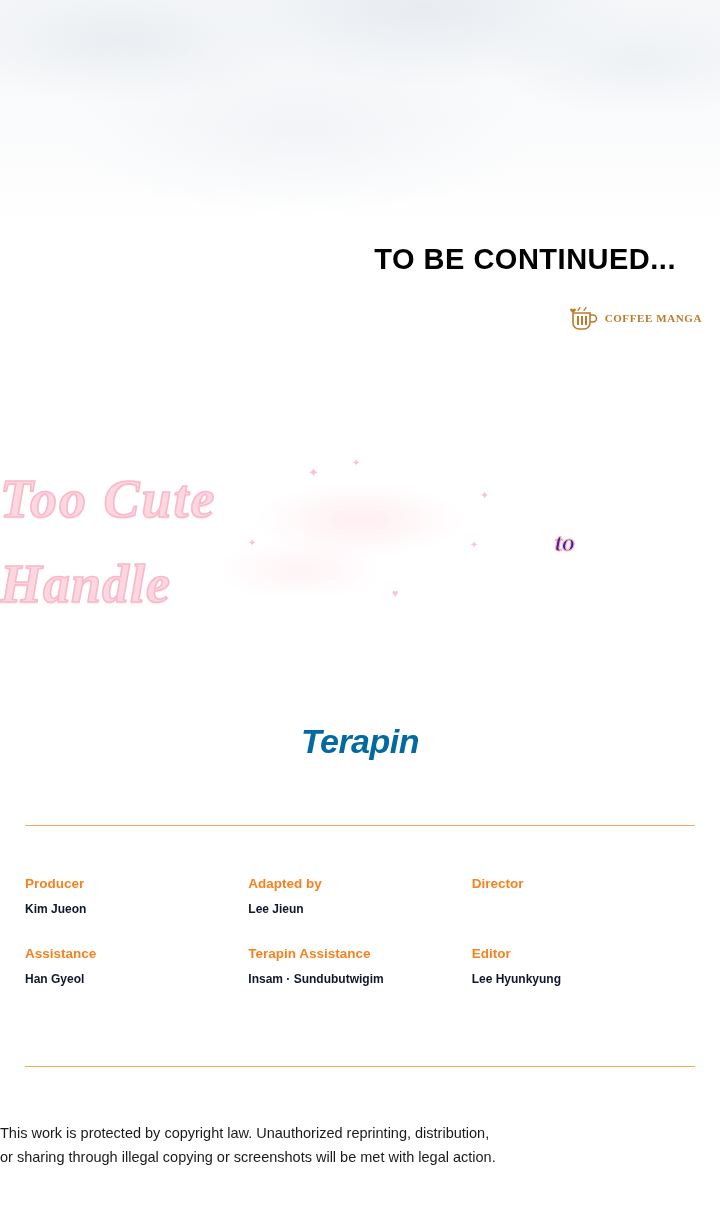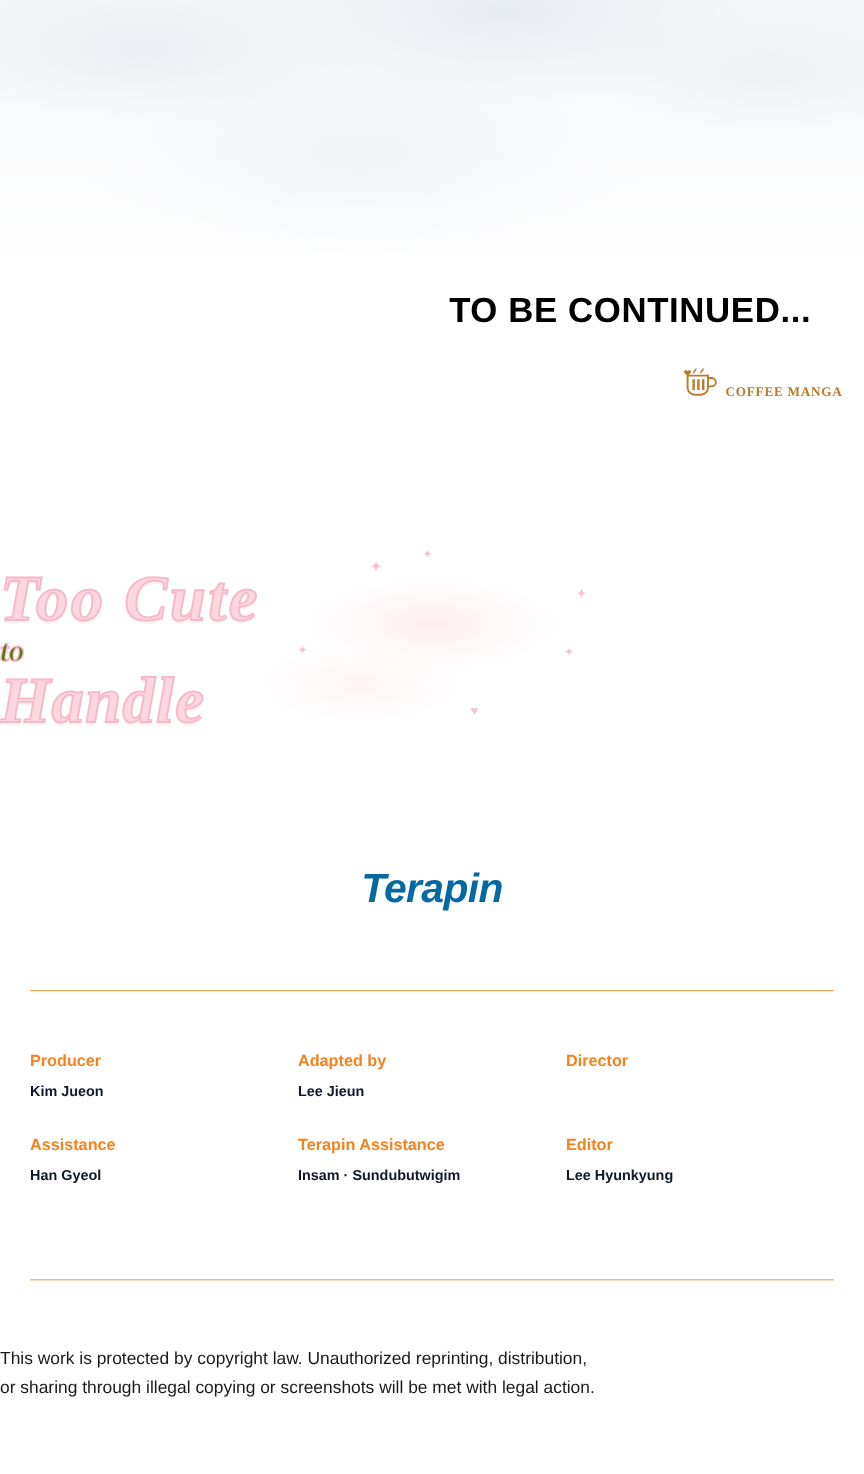--- a/index.html
+++ b/index.html
@@ -39,21 +39,21 @@
     color: #000000;
     white-space: nowrap;
   }
 
   
   .watermark {
     position: absolute;
     right: 18px;
     top: 303px;
     display: flex;
-    align-items: flex-end;
+    align-items: center;
     gap: 5px;
     opacity: 0.95;
   }
   .watermark .wm-text {
     font-size: 11px;
     font-weight: 700;
     letter-spacing: 0.6px;
     color: #b8741f;
     font-family: "Liberation Serif", serif;
   }
@@ -93,26 +93,26 @@
     font-size: 54px;
     letter-spacing: 2px;
     color: #ffd7e0;
     -webkit-text-stroke: 1.6px #f7b9c9;
     text-shadow: 0 2px 0 #fff0f4;
   }
   .logo-to {
     position: absolute;
     left: 0; top: 98px;
     width: 575px;
-    text-align: left;
+    text-align: right;
     font-family: "Liberation Serif", serif;
     font-weight: 700;
     font-style: italic;
     font-size: 26px;
-    color: #4d7c0f;
+    color: #4c1d95;
     -webkit-text-stroke: 1.2px #f7b9c9;
   }
   .logo-line2 {
     position: absolute;
     left: 0; top: 123px;
     width: 720px;
     font-family: "Liberation Serif", serif;
     font-weight: 700;
     font-style: italic;
     font-size: 54px;

